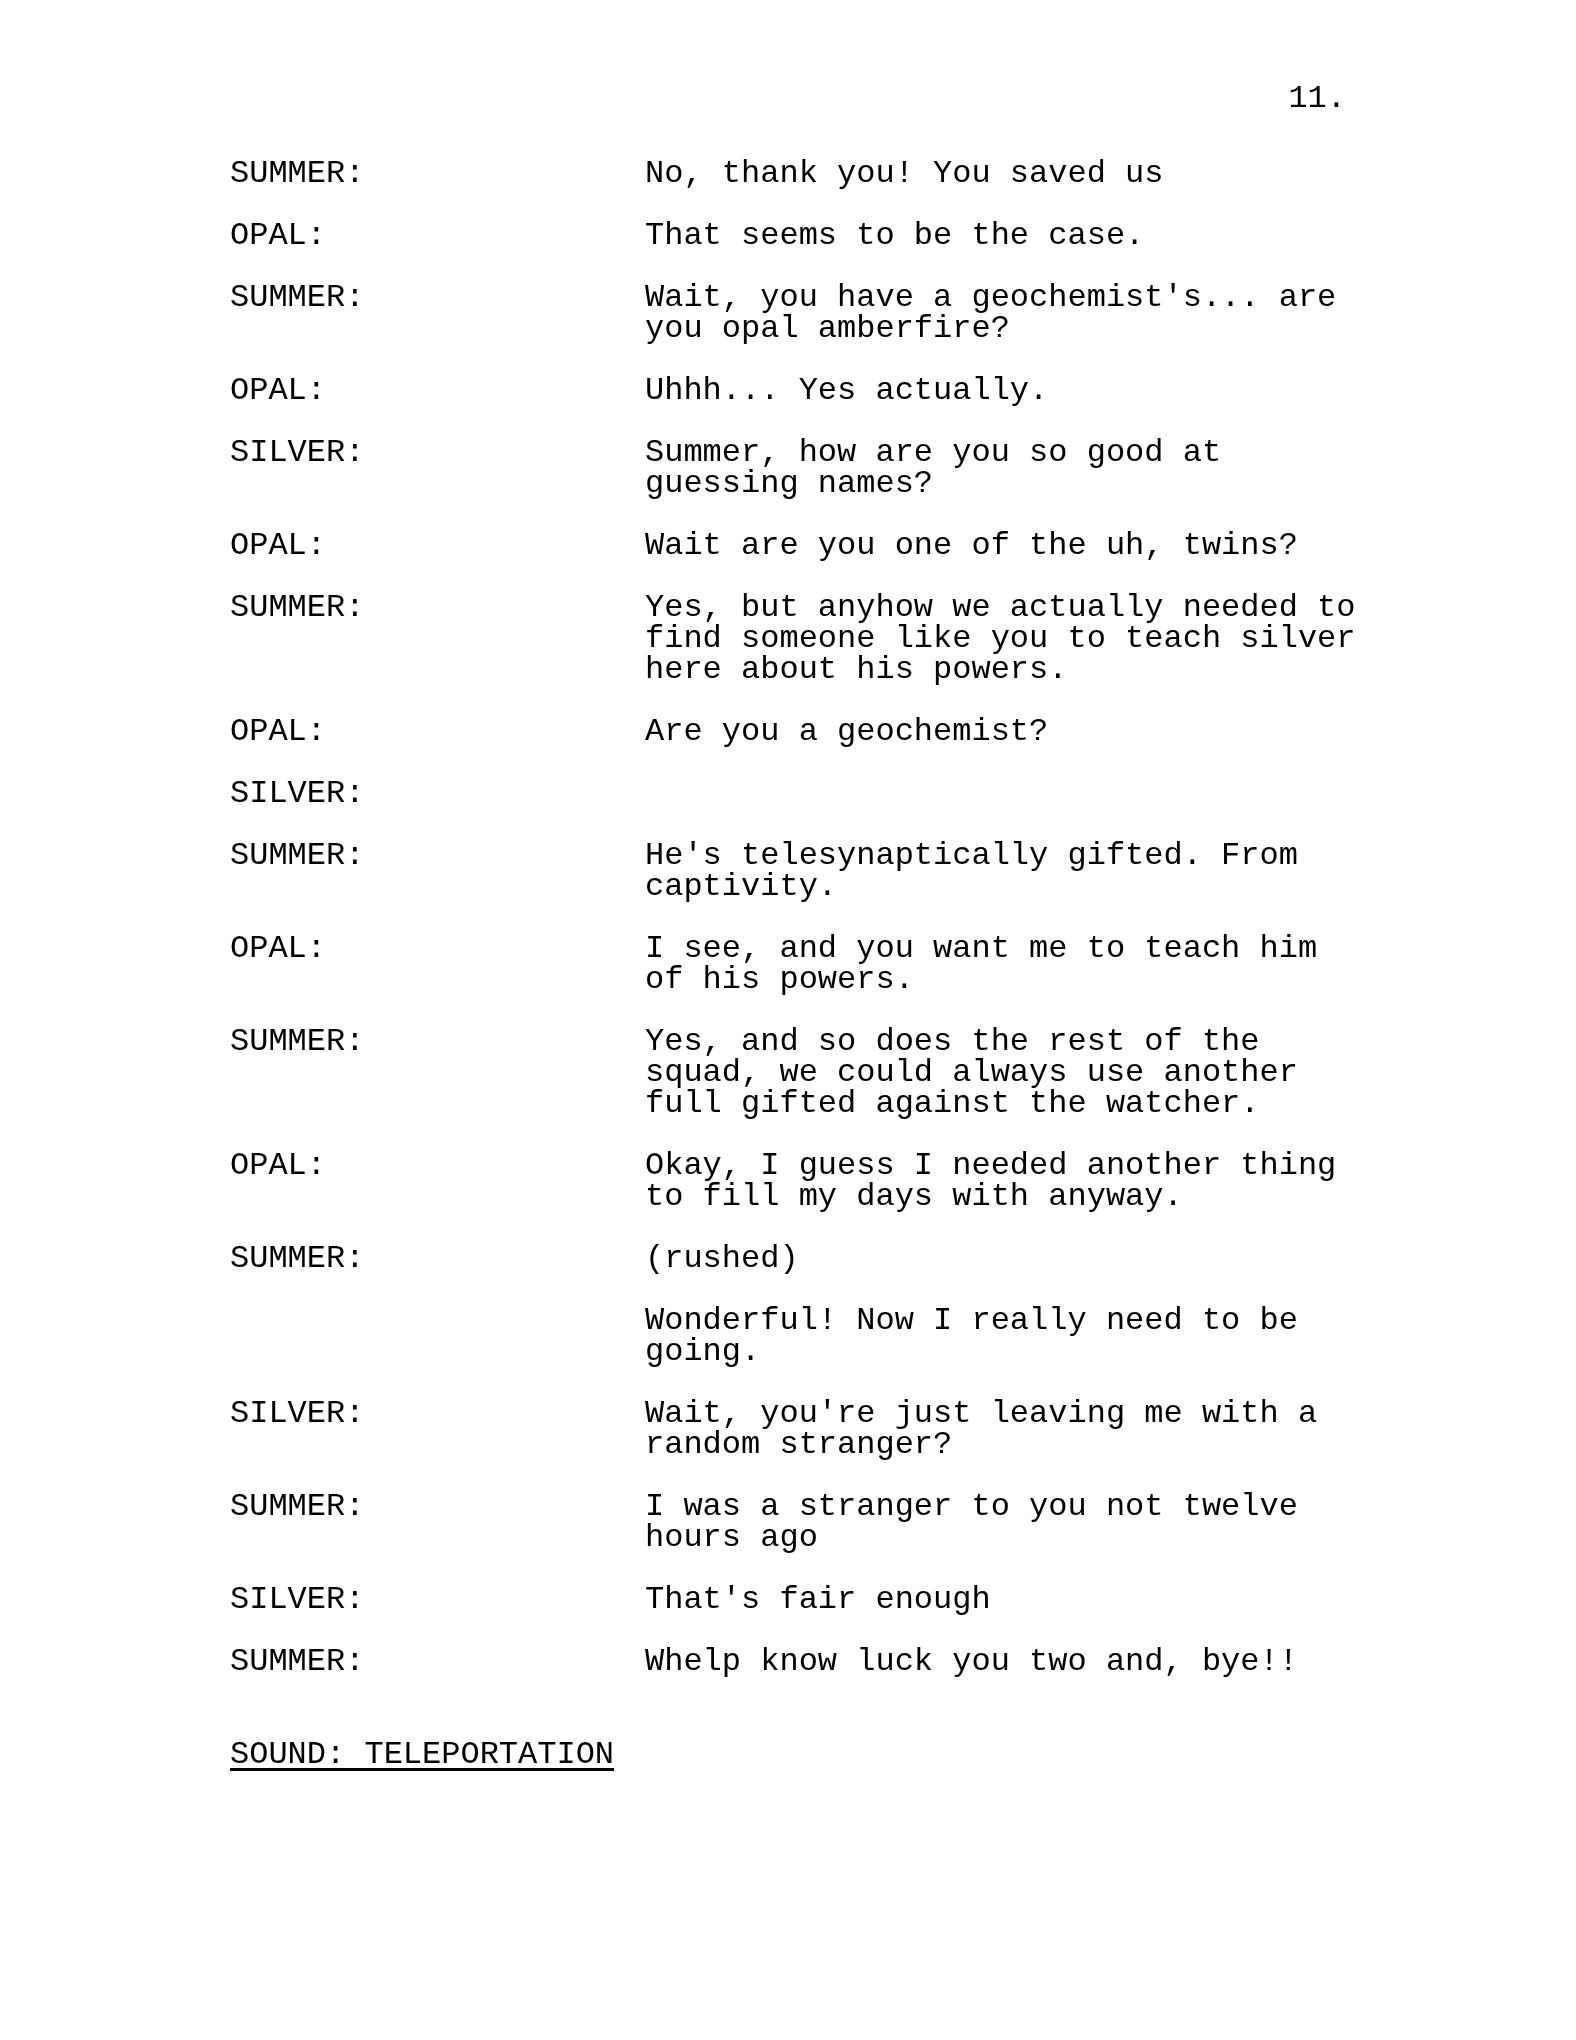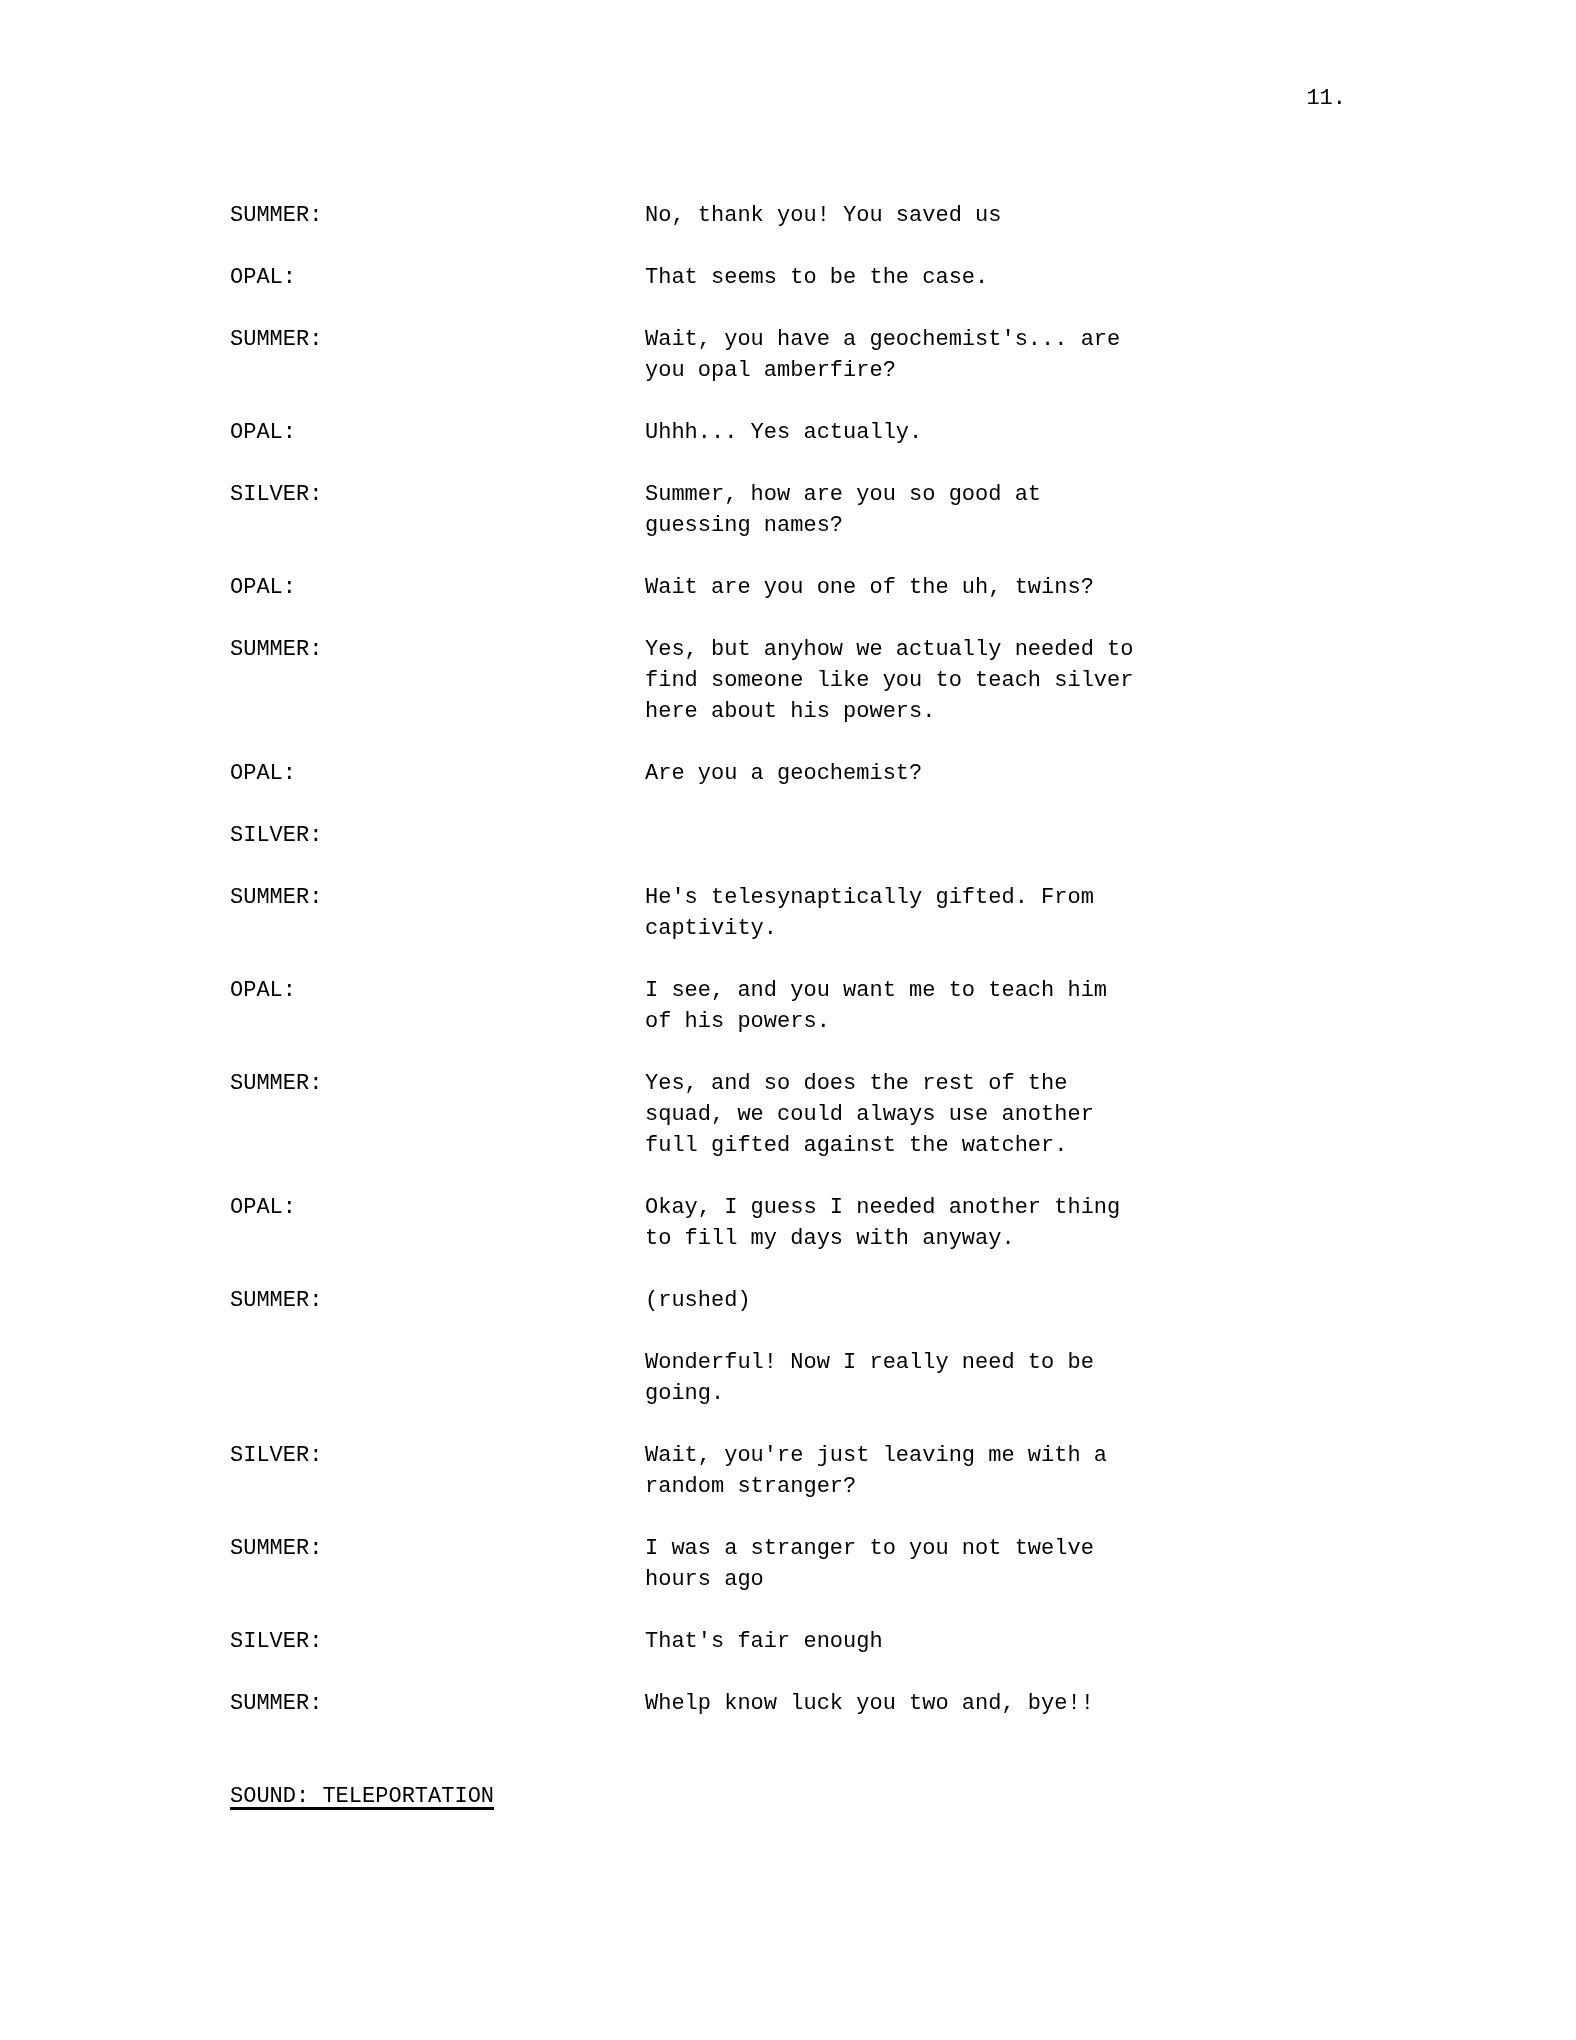--- a/index.html
+++ b/index.html
@@ -7,32 +7,32 @@
     padding: 0;
     background: #ffffff;
   }
   .page {
     position: relative;
     width: 1576px;
     height: 2040px;
     background: #ffffff;
     color: #000000;
     font-family: "Liberation Mono", "DejaVu Sans Mono", monospace;
-    font-size: 22px;
+    font-size: 32px;
     line-height: 31px;
     box-sizing: border-box;
     padding-top: 83px;
     overflow: hidden;
   }
   .page-number-row {
     text-align: right;
     padding-right: 230px;
   }
   .dialogue {
-    margin-top: 86px;
+    margin-top: 44px;
     padding-left: 230px;
     padding-right: 100px;
   }
   .block {
     display: flex;
     align-items: flex-start;
     margin-bottom: 31px;
   }
   .speaker {
     flex: 0 0 415px;

